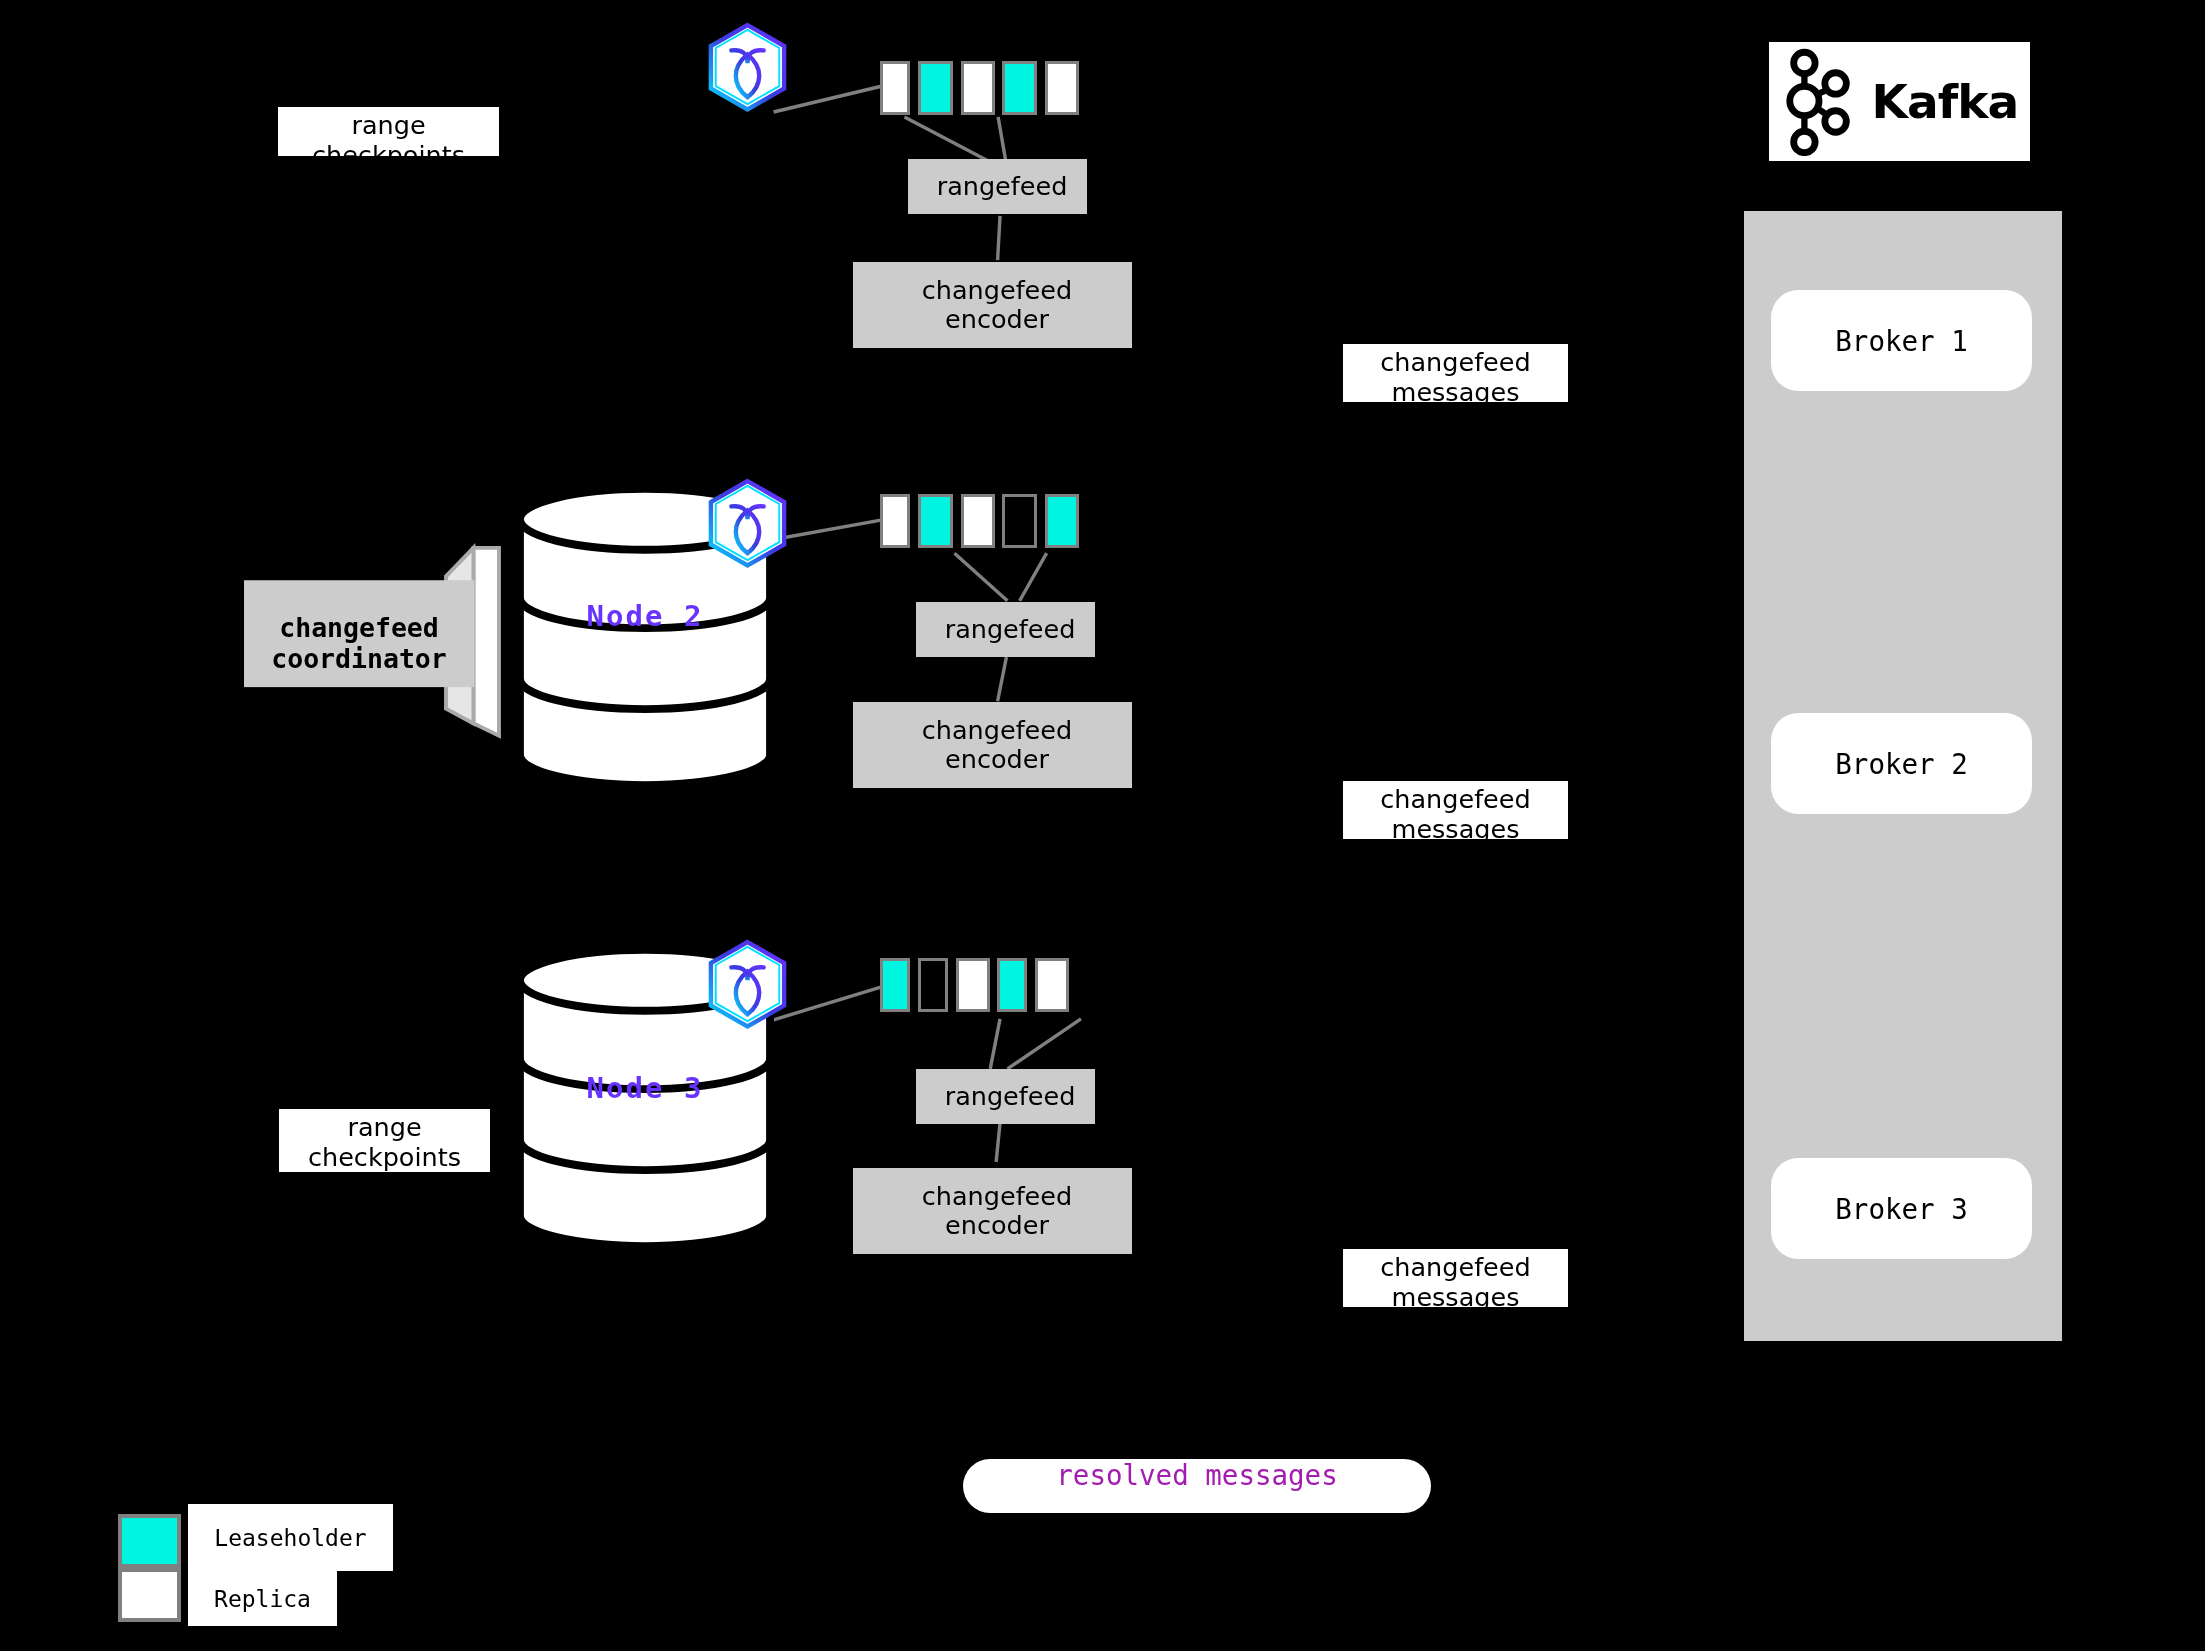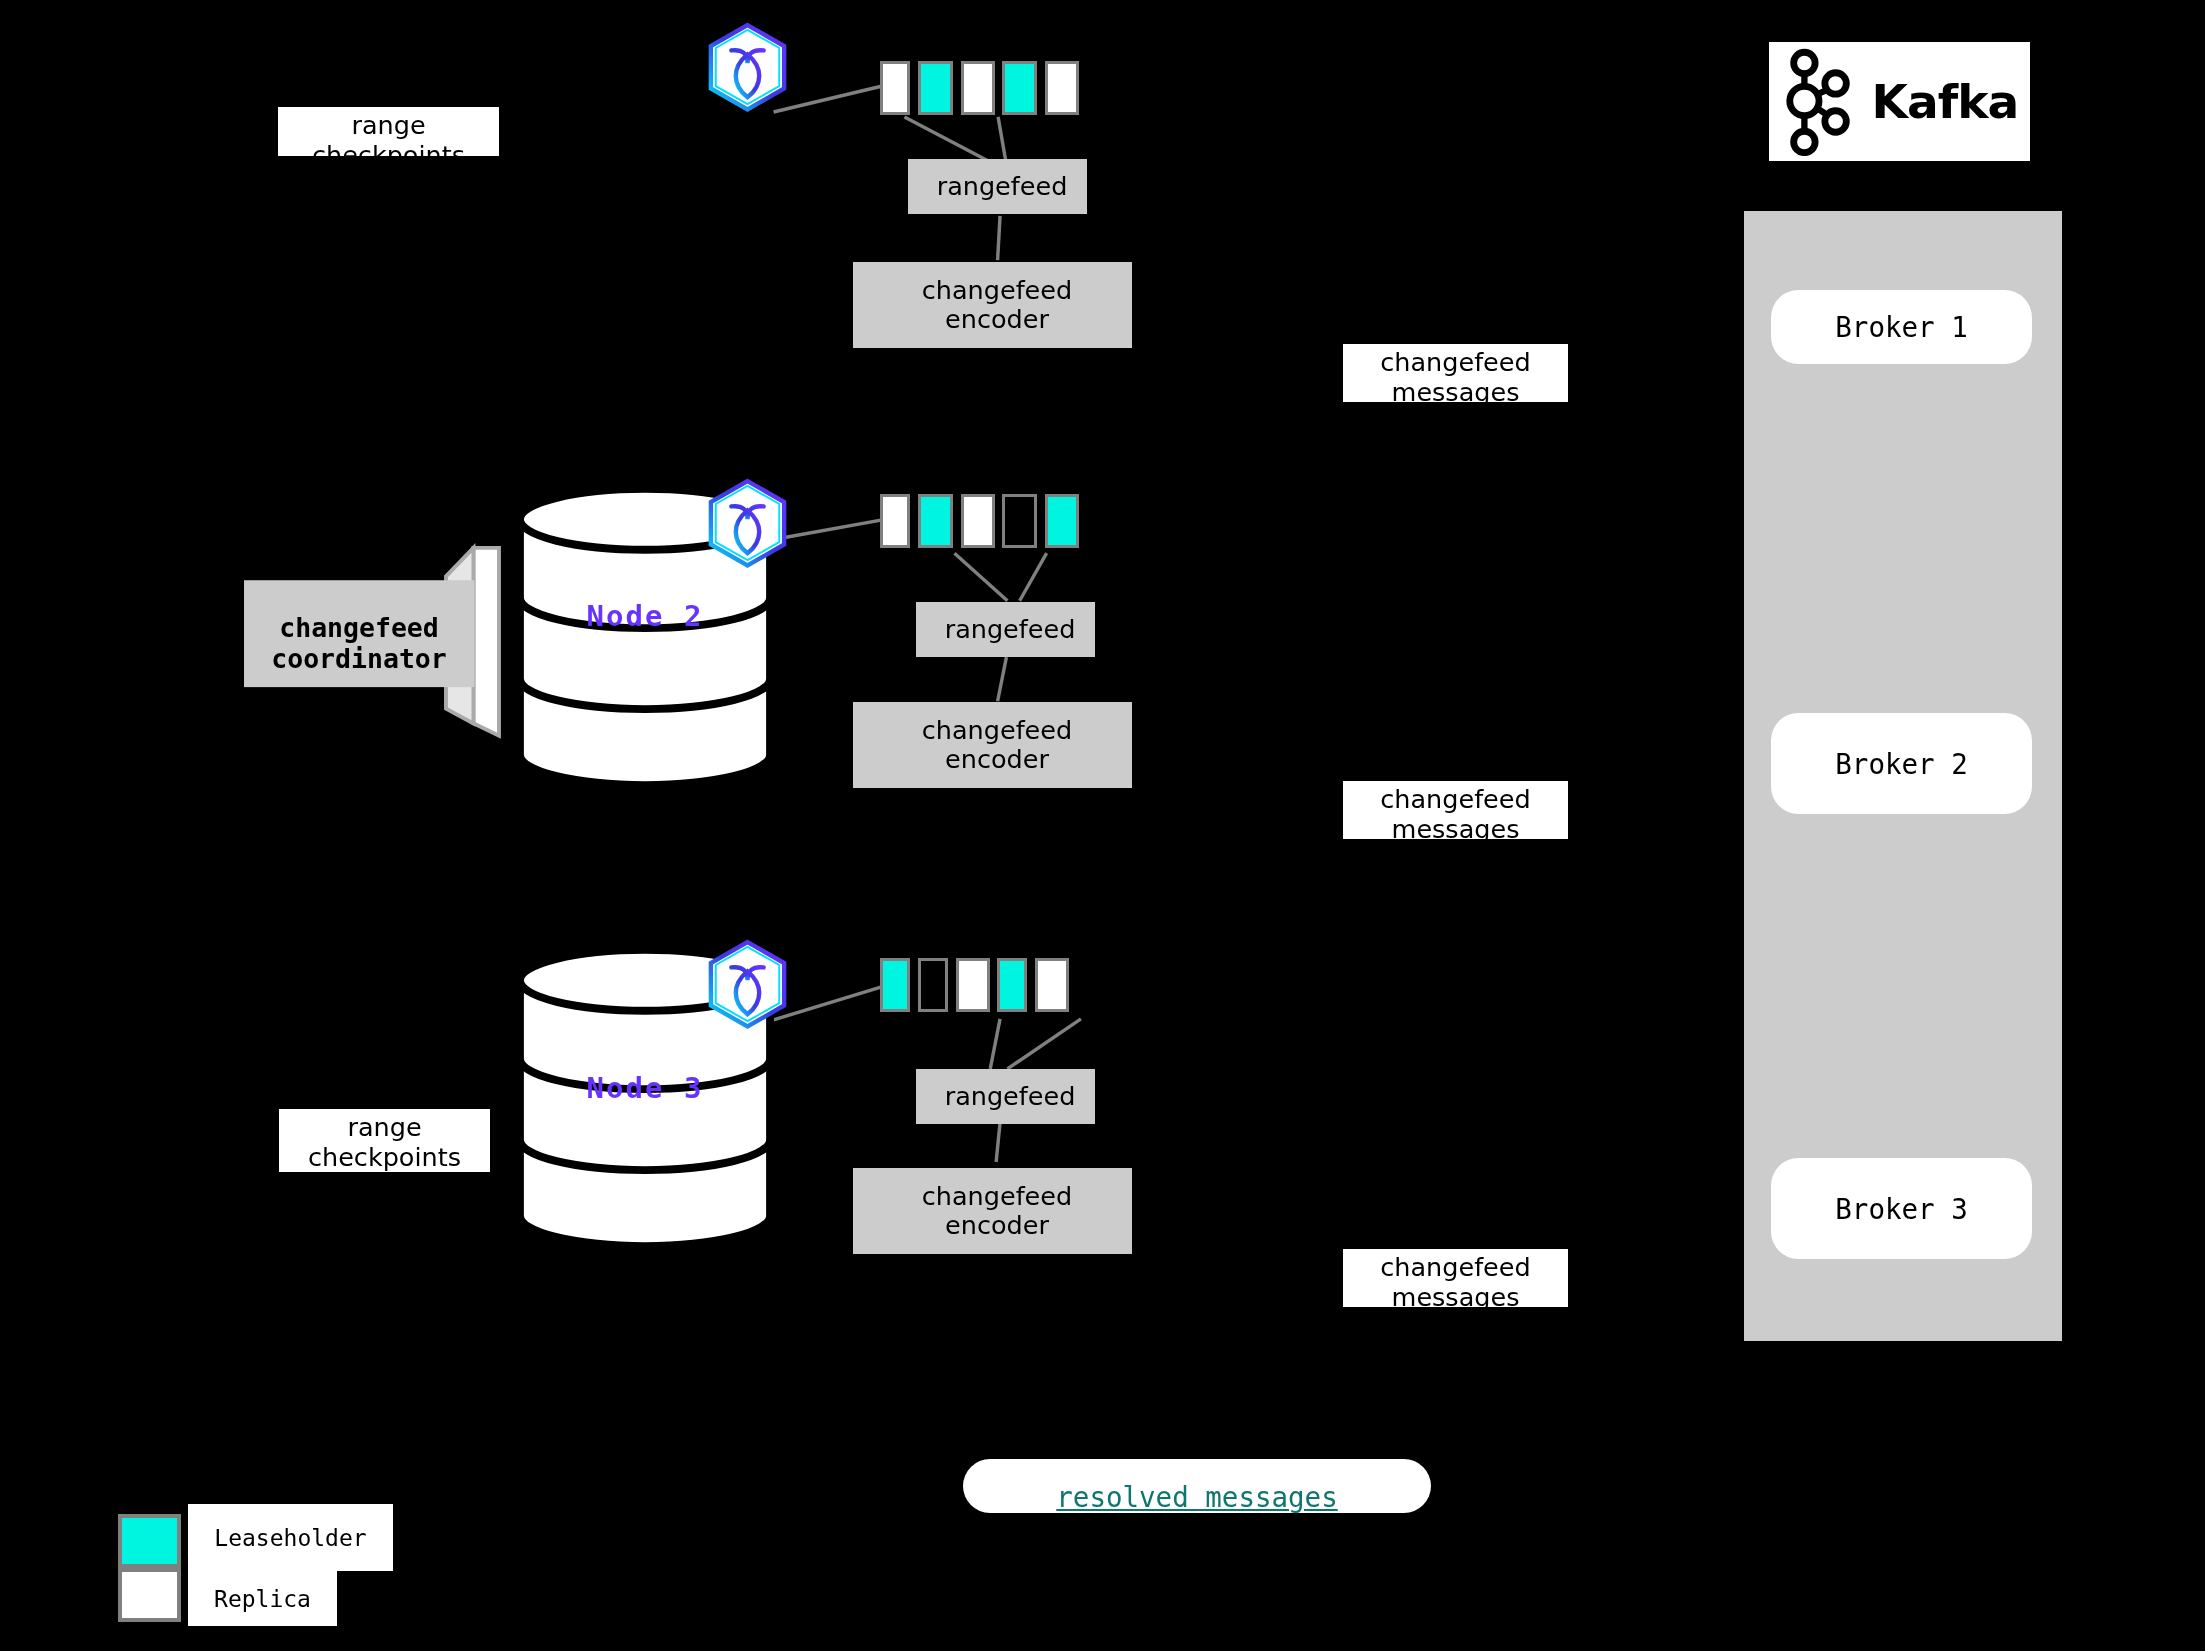--- a/index.html
+++ b/index.html
@@ -122,26 +122,25 @@
     font-size: 27.5px;
     color: #000000;
   }
 
   
   .pill {
     position: absolute;
     background: #FFFFFF;
     border-radius: 4902px;
     display: flex;
-    align-items: flex-end;
+    align-items: flex-start;
     justify-content: center;
     font-family: "DejaVu Sans Mono", monospace;
     font-size: 27.5px;
-    color: #0f766e;
-    text-decoration: underline;
+    color: #a21caf;
   }
 
   
   .legend { position: absolute; }
   .legend-swatch {
     position: absolute;
     border: 4.4px solid #808080;
     box-sizing: border-box;
   }
   .legend-text {
@@ -360,21 +359,21 @@
         <circle cx="48" cy="108" r="30"></circle>
         <circle cx="112" cy="150" r="22"></circle>
         <circle cx="48" cy="192" r="22"></circle>
       </g>
     </svg>
     <span class="kafka-word">Kafka</span>
   </div>
 
   <div class="kafka-panel" style="left:1744px; top:211px; width:318px; height:1130px;"></div>
 
-  <div class="broker" style="left:1771px; top:290px; width:261px; height:74px;">
+  <div class="broker" style="left:1771px; top:290px; width:261px; height:101px;">
     <span>Broker 1</span>
   </div>
   <div class="broker" style="left:1771px; top:713px; width:261px; height:101px;">
     <span>Broker 2</span>
   </div>
   <div class="broker" style="left:1771px; top:1158px; width:261px; height:101px;">
     <span>Broker 3</span>
   </div>
 
   <div class="pill" style="left:963px; top:1459px; width:468px; height:54px;">

